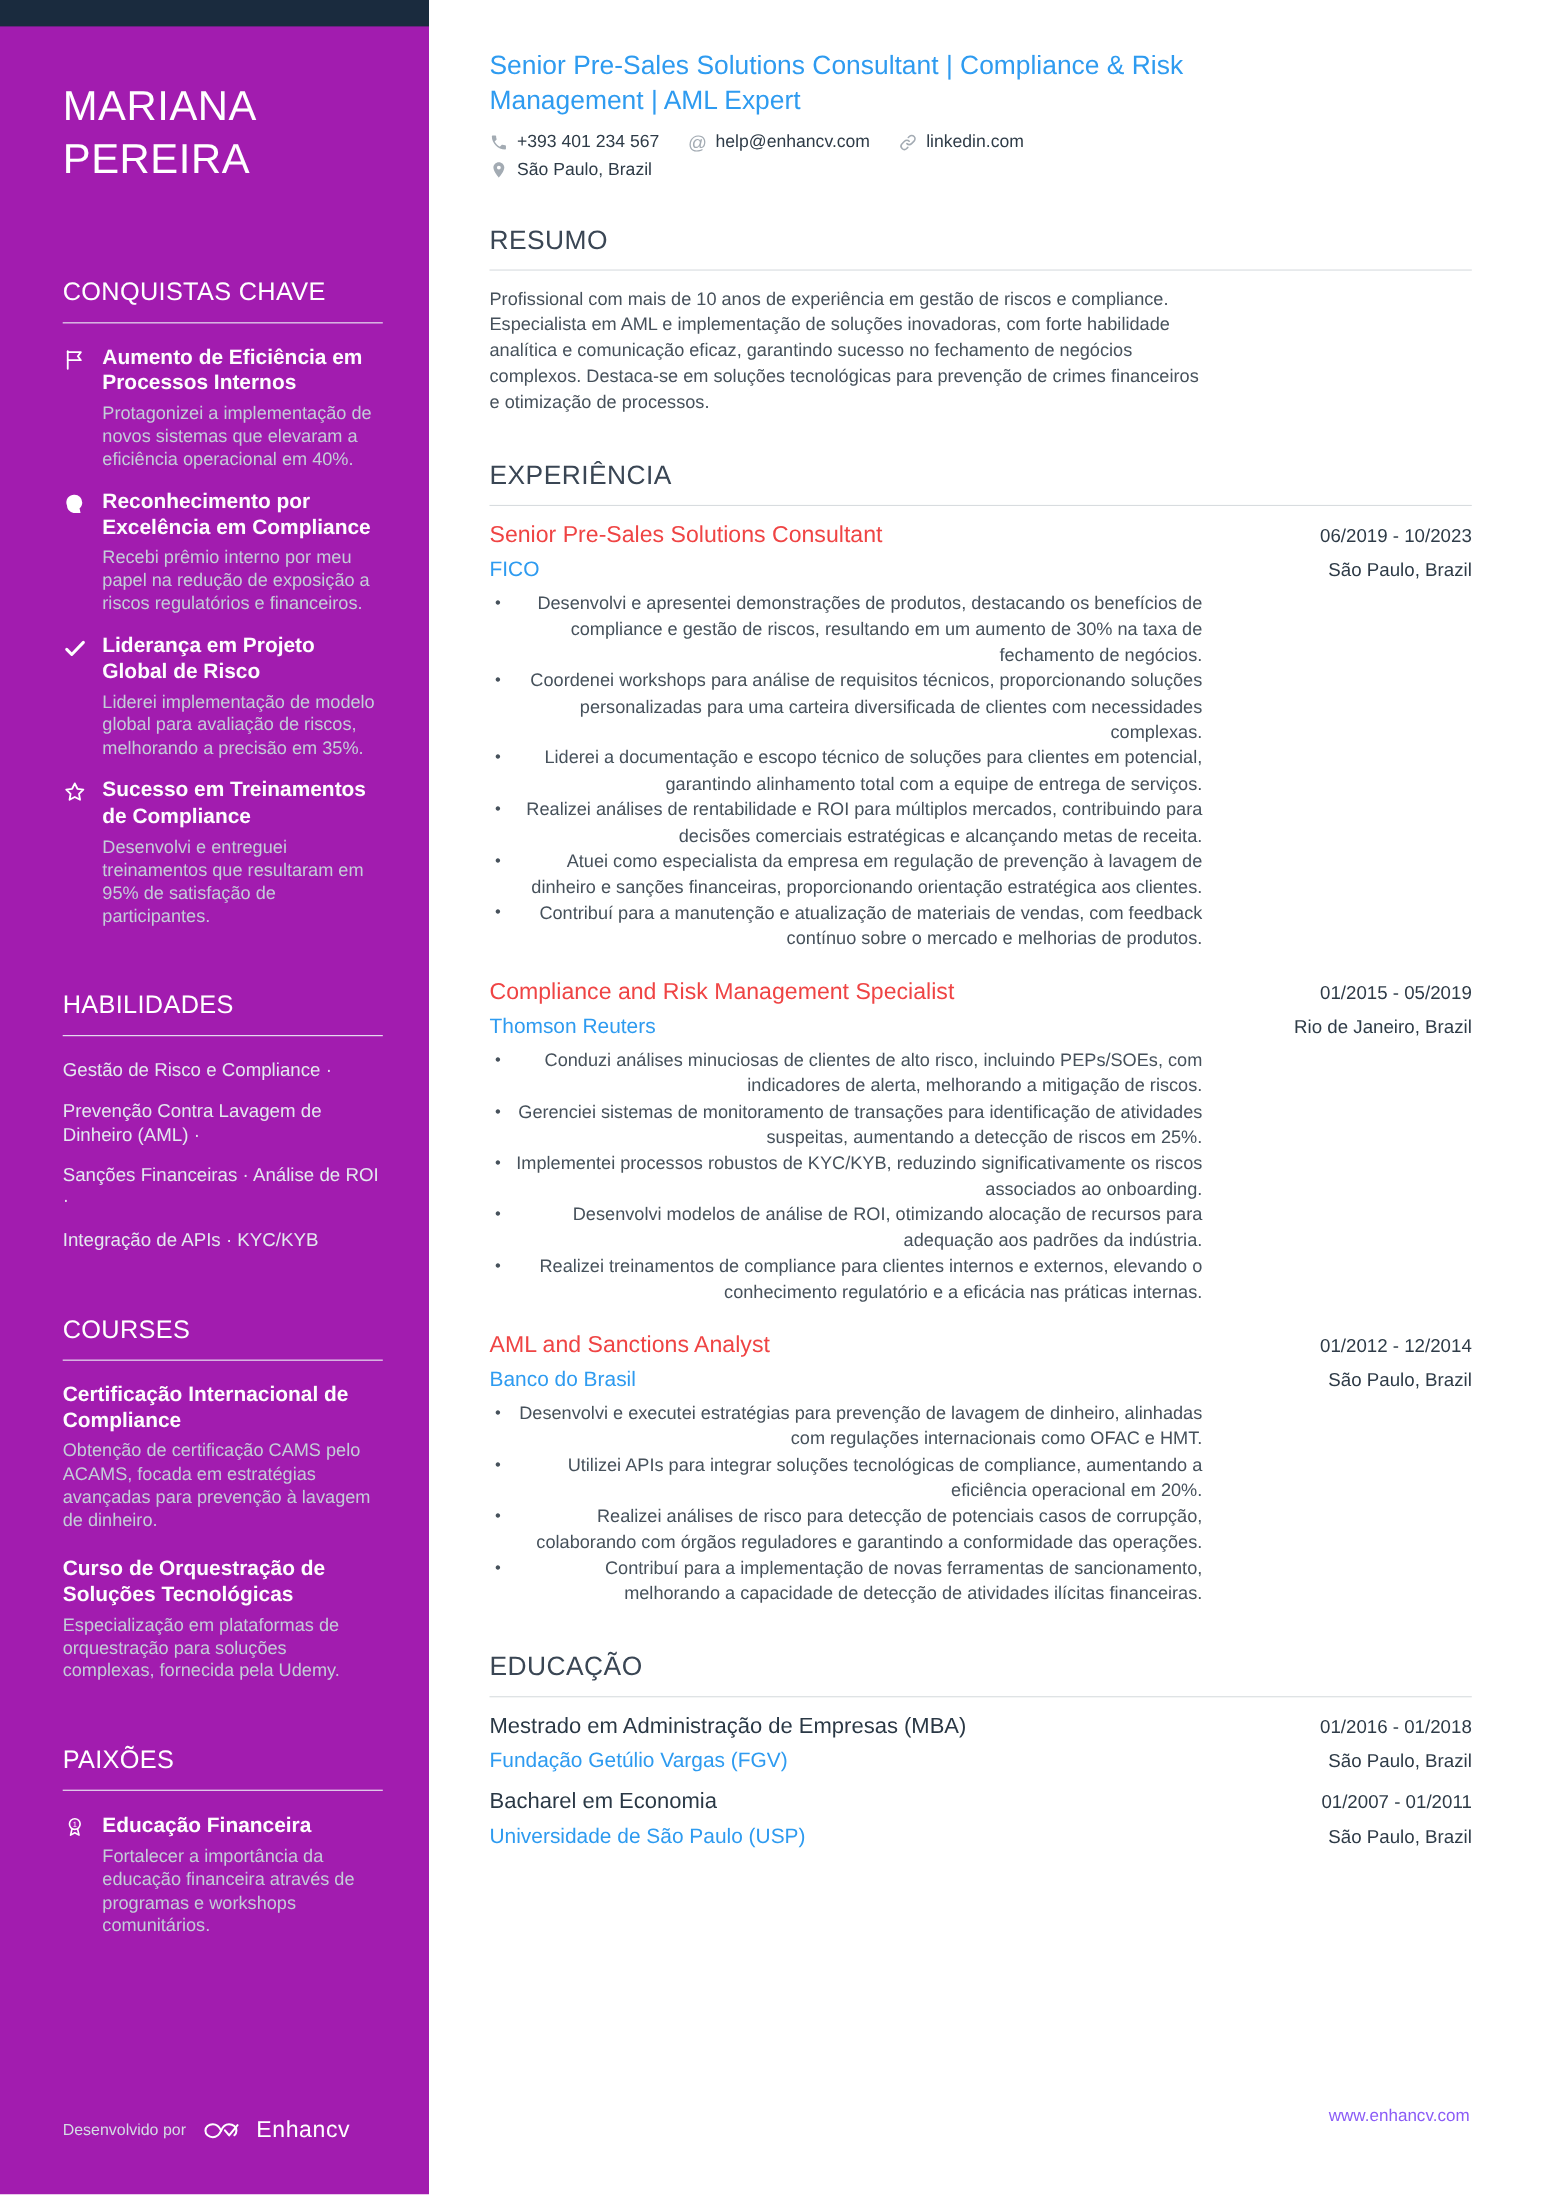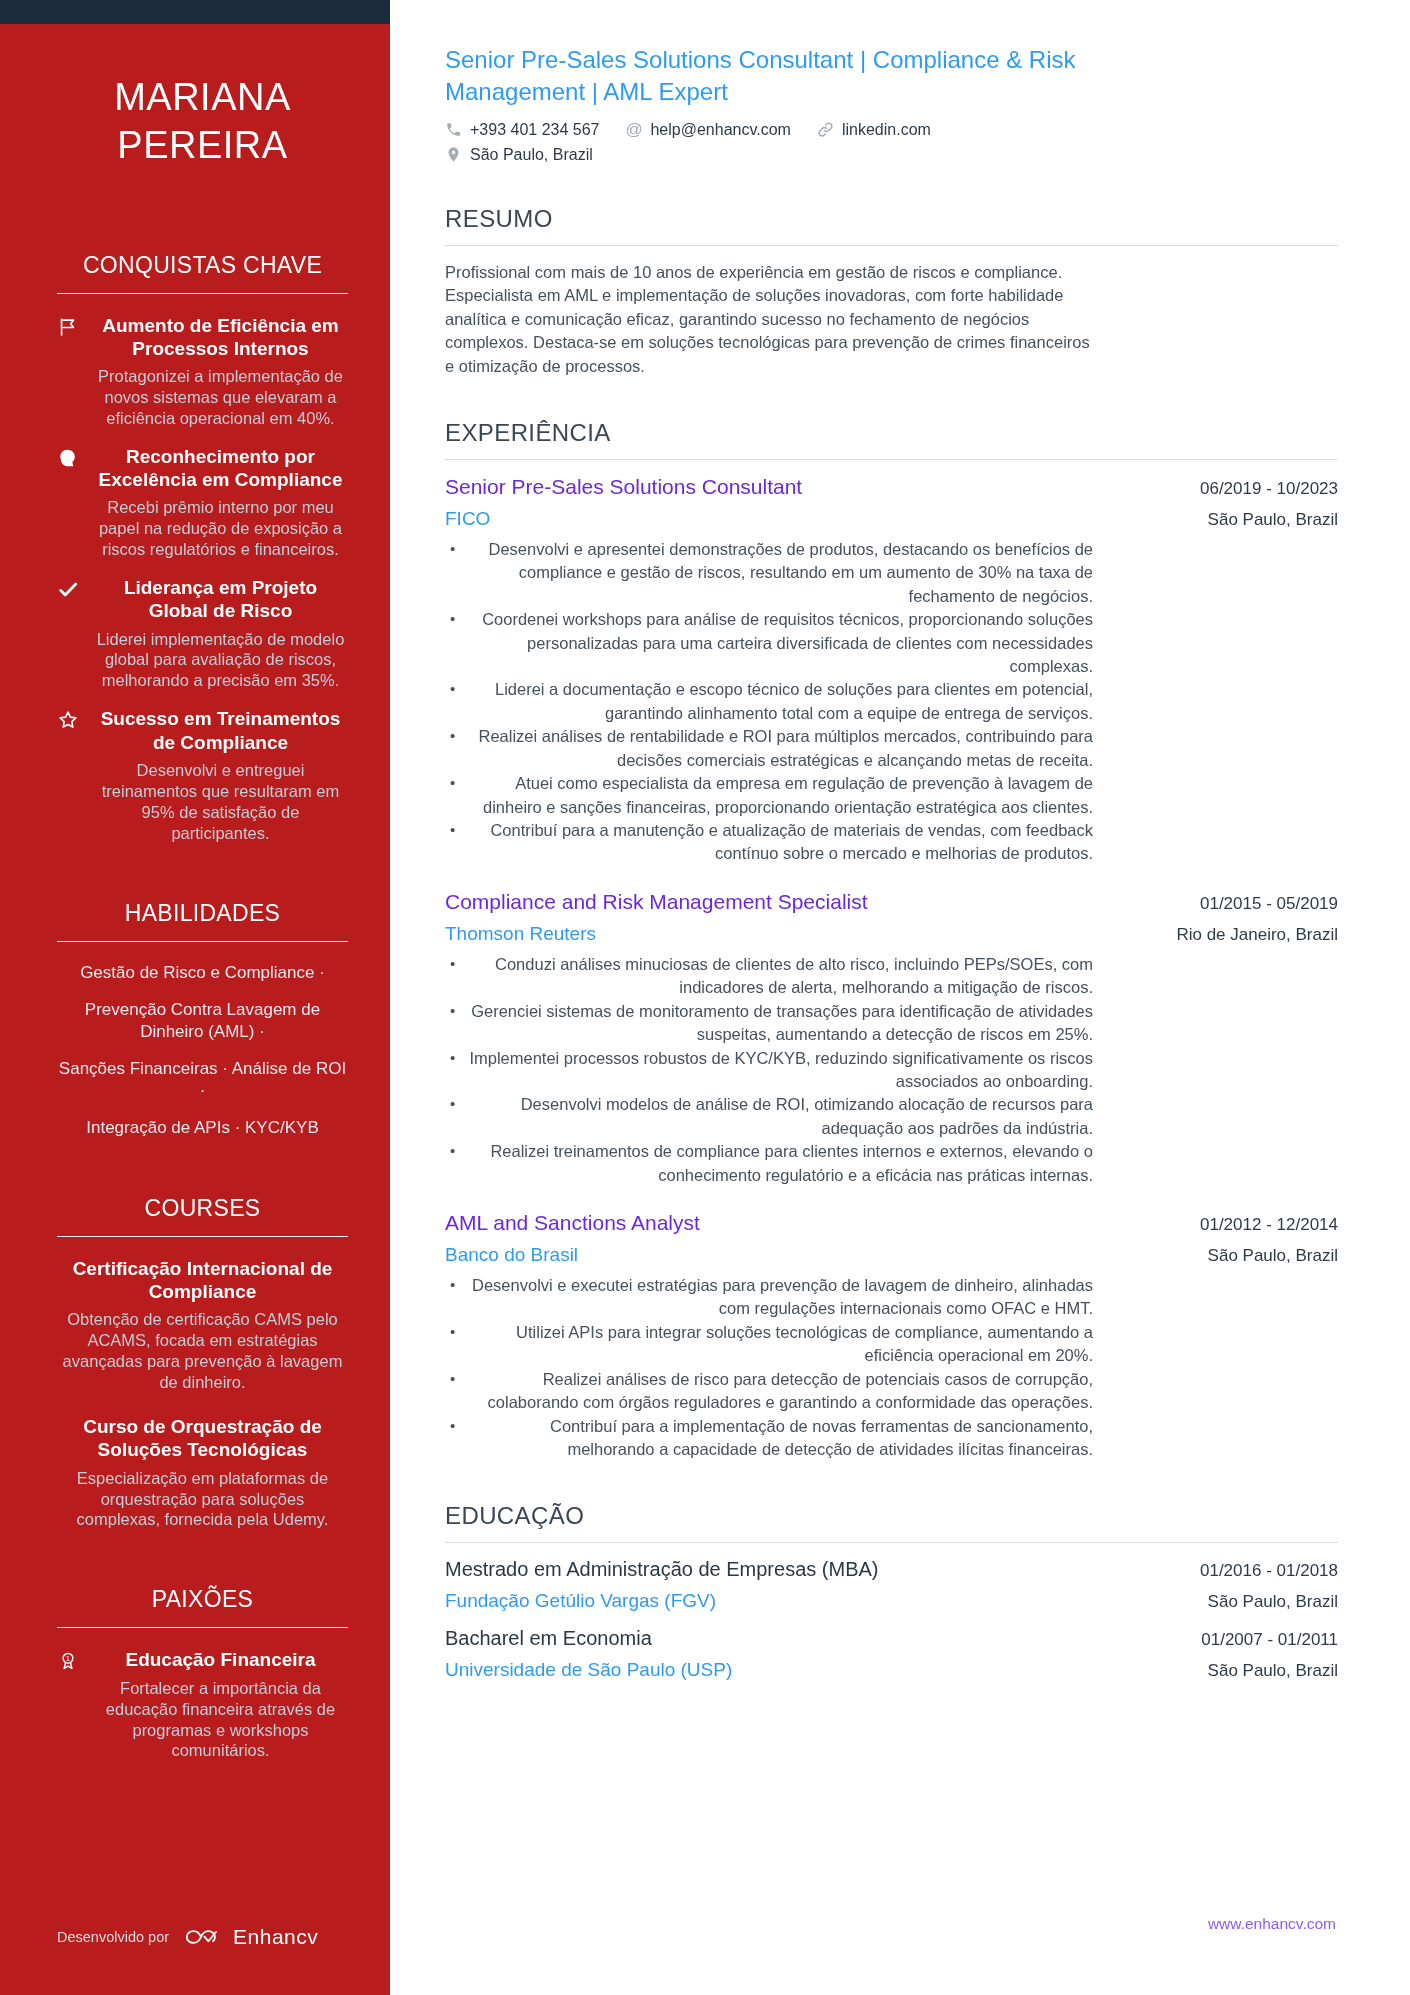--- a/index.html
+++ b/index.html
@@ -7,22 +7,22 @@
   body {
     width:1410px; height:1995px;
     font-family:"Liberation Sans", sans-serif;
     display:flex;
     background:#ffffff;
     overflow:hidden;
   }
   
   .sidebar {
     width:390px; min-width:390px; height:100%;
-    background:#b91c1c; color:#fff;
-    display:flex; flex-direction:column;text-align:center;
+    background:#a21caf; color:#fff;
+    display:flex; flex-direction:column;
   }
   .topbar { height:24px; background:#1A2B3E; }
   .side-content { padding:50px 42px 0 57px; flex:1 1 auto; }
   .name {
     font-size:38px; font-weight:400; line-height:1.26;
     letter-spacing:0.5px; margin:0; color:#fff;
   }
   .side-section { margin-top:56px; }
   .side-section.first { margin-top:82px; }
   .side-heading {
@@ -66,21 +66,21 @@
   .section { margin-top:41px; }
   .main-heading {
     font-size:24px; font-weight:400; letter-spacing:0.4px;
     color:#3A4654; margin:0 0 12px 0;
   }
   .main-rule { border:none; border-top:1px solid #D8DCDF; margin:0 0 15px 0; }
   .summary-text { font-size:16.5px; line-height:1.42; margin:0; max-width:648px; color:#46515B; }
 
   .job + .job { margin-top:24px; }
   .row-between { display:flex; justify-content:space-between; align-items:baseline; }
-  .role { font-size:21px; font-weight:400; color:#6d28d9; }
+  .role { font-size:21px; font-weight:400; color:#ef4444; }
   .dates { font-size:17px; color:#2E3B47; white-space:nowrap; }
   .company-row { margin-top:9px; }
   .company { font-size:19px; color:#2E9BF0; }
   .location { font-size:17px; color:#2E3B47; white-space:nowrap; }
   ul.bullets { margin:8px 0 0 0; padding:0; list-style:none; max-width:648px;text-align:right; }
   ul.bullets li {
     position:relative; padding-left:20px;
     font-size:16.5px; line-height:1.42; color:#46515B;
   }
   ul.bullets li::before {

